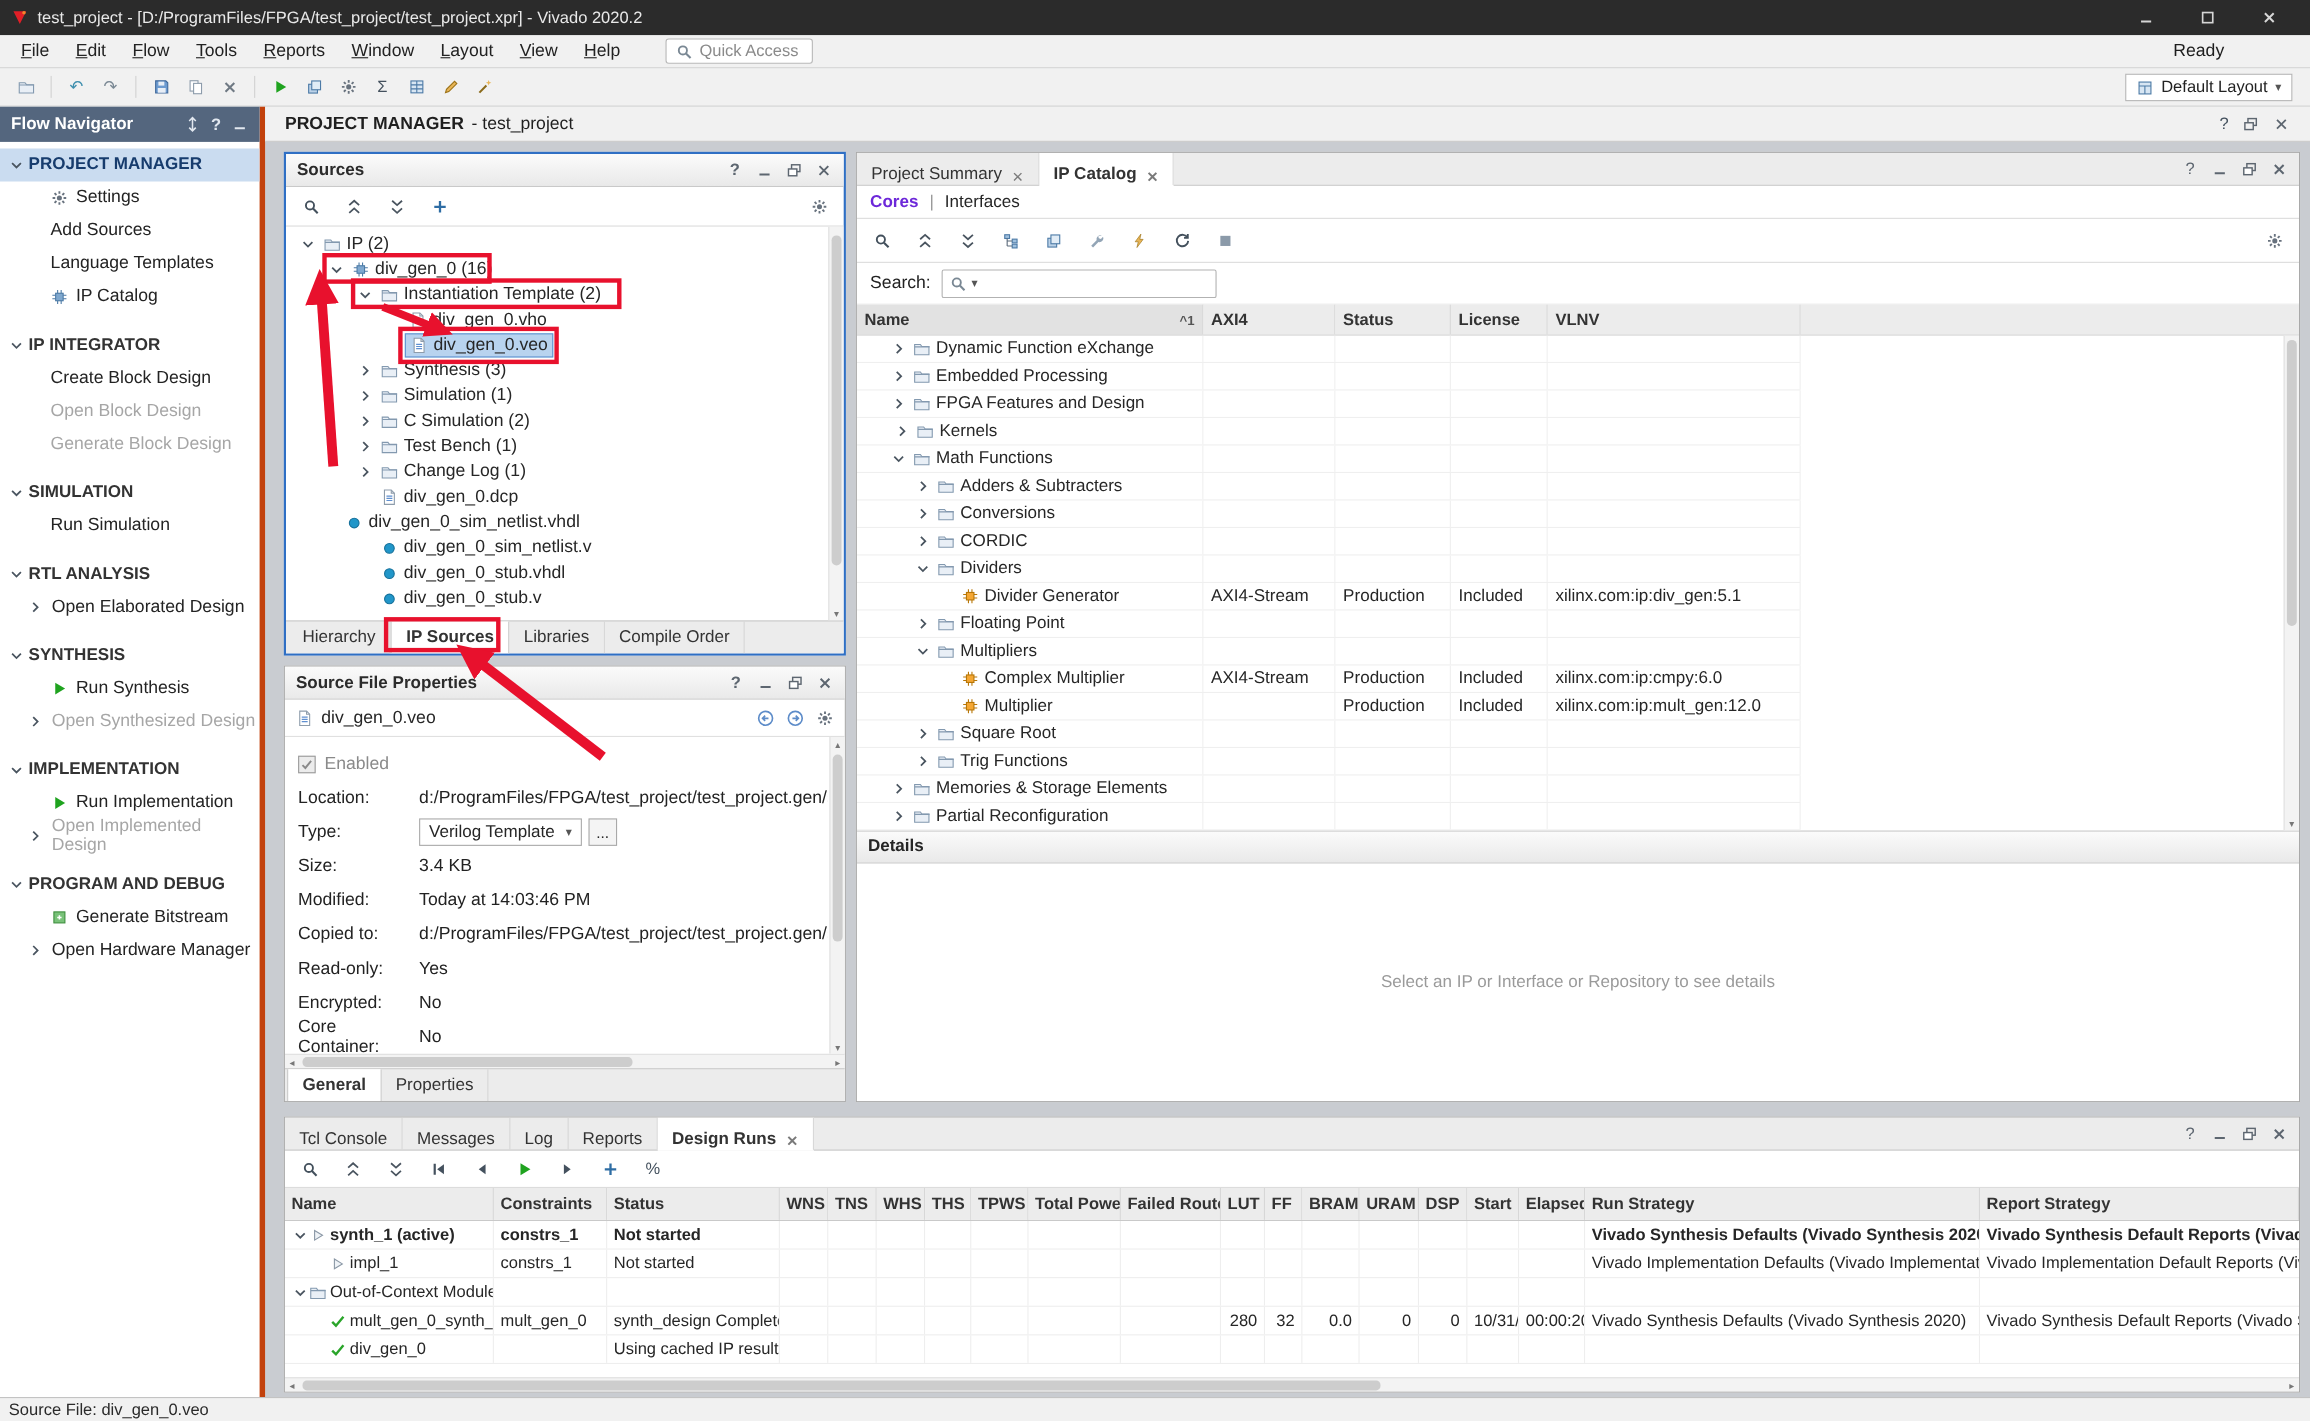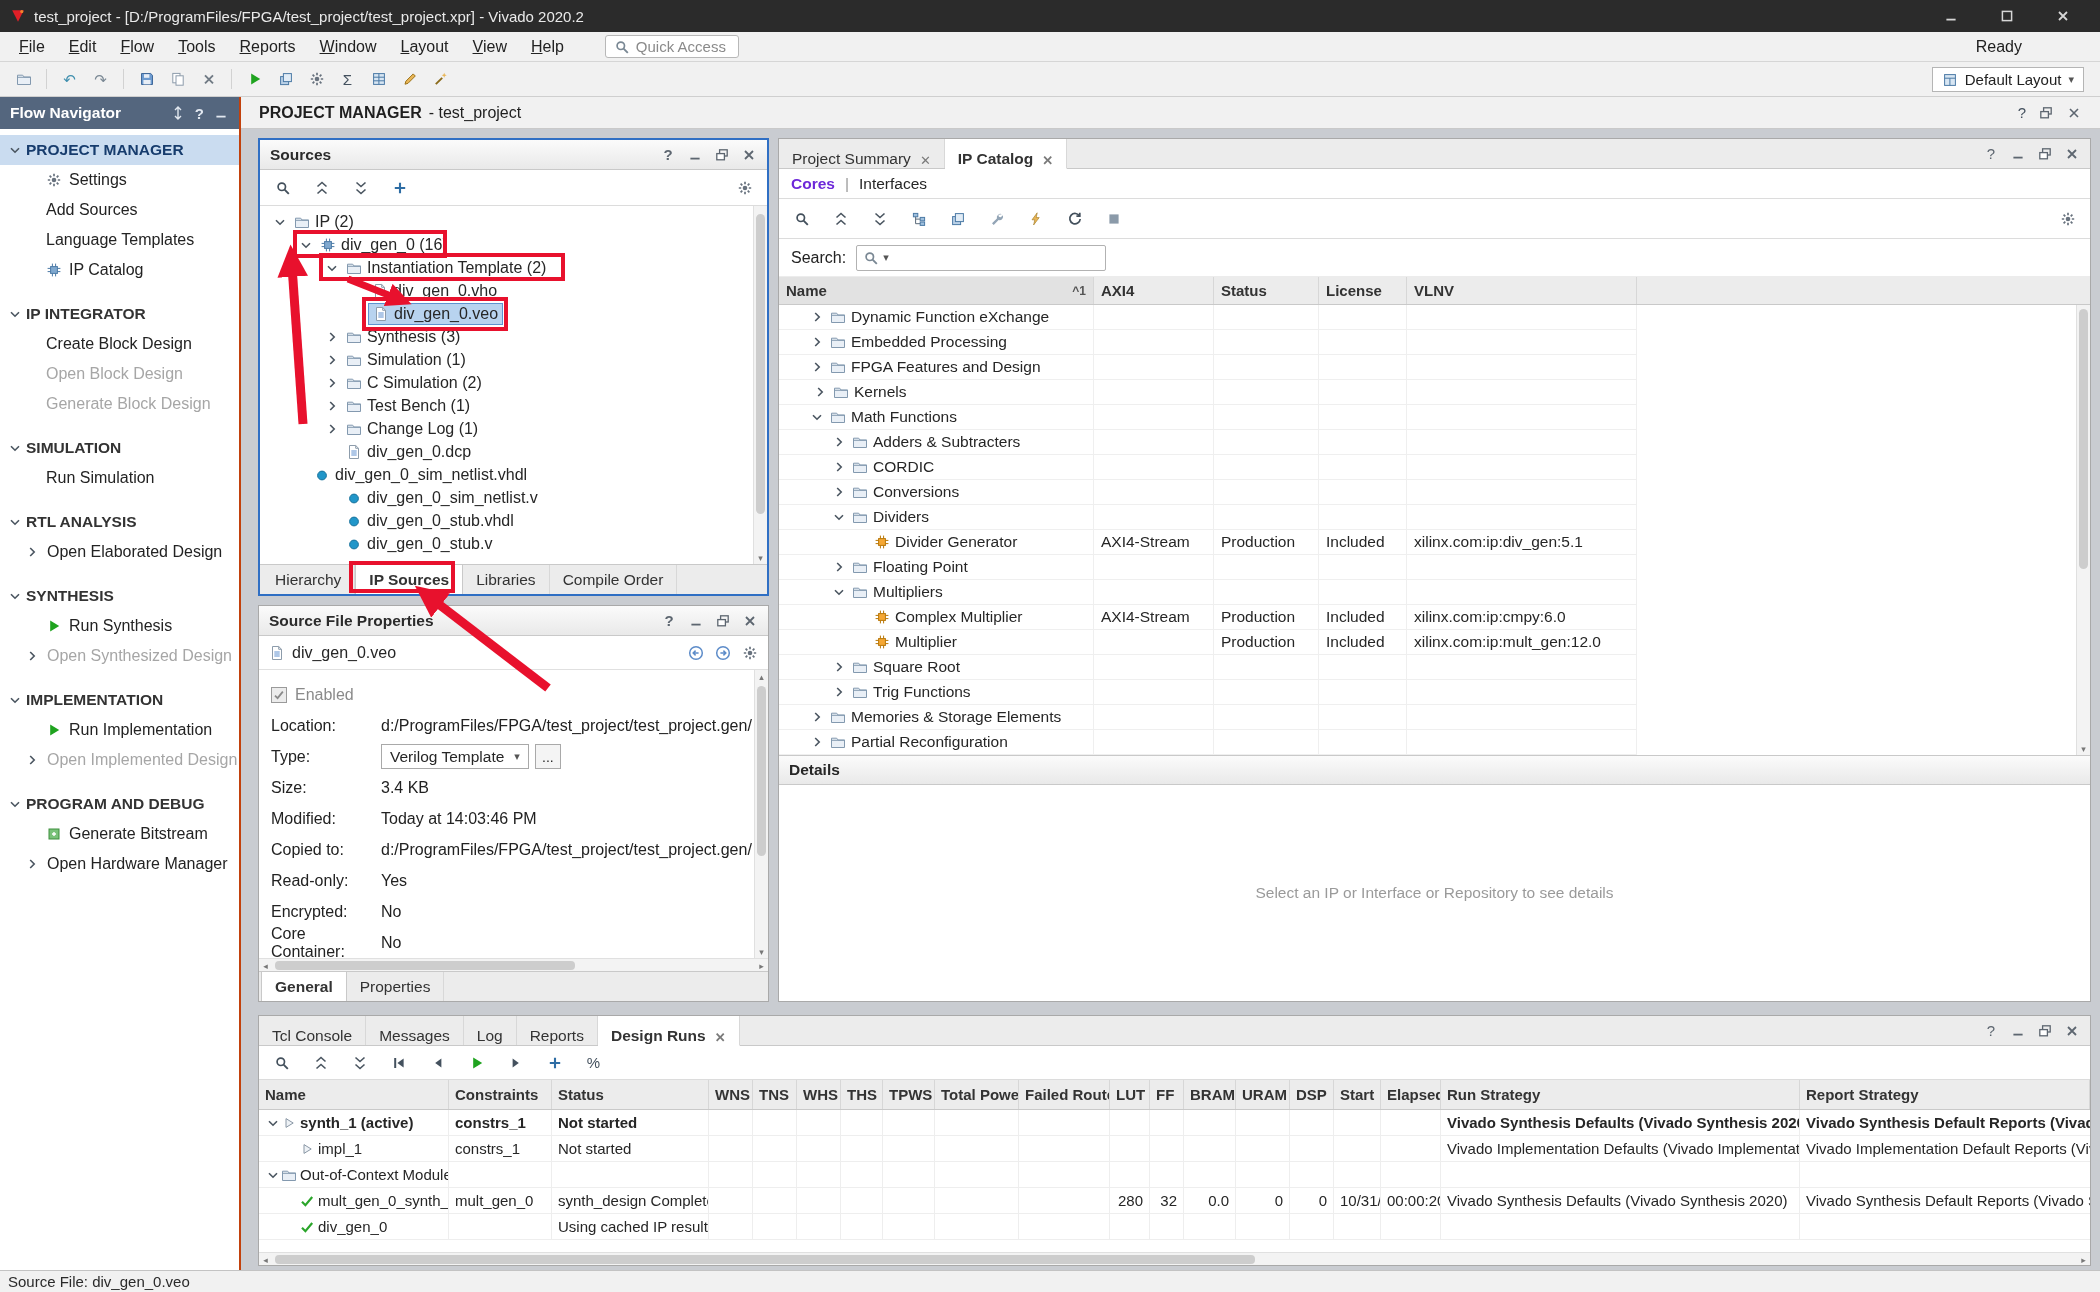--- a/index.html
+++ b/index.html
@@ -20,21 +20,21 @@
   .menu-item::first-letter{text-decoration:underline}
   .quick-access{margin-left:28px;display:flex;align-items:center;gap:6px;border:1px solid #b8b8b8;border-radius:3px;background:#fff;padding:2px 12px 2px 8px;color:#8a8a8a;font-size:15px}
   .ready{margin-left:auto;margin-right:70px;color:#1d1d1d}
   
   .toolbar{position:absolute;left:0;top:62px;width:2100px;height:35px;background:#f1f1f1;border-bottom:1px solid #cfcfcf;display:flex;align-items:center;padding:0 10px;gap:4px}
   .tbtn{width:27px;height:27px;display:flex;align-items:center;justify-content:center;border-radius:3px}
   .tsep{width:1px;height:20px;background:#d2d2d2;margin:0 5px}
   .layout-combo{position:absolute;right:16px;top:5px;height:25px;display:flex;align-items:center;gap:7px;background:#fff;border:1px solid #b5b5b5;padding:0 9px;font-size:15px;color:#222}
   .caret{font-size:11px;color:#555}
   
-  .flownav{position:absolute;left:0;top:97px;width:241px;height:1173px;background:#fff;border-right:2px solid #c2410c;display:flex;flex-direction:column}
+  .flownav{position:absolute;left:0;top:97px;width:241px;height:1173px;background:#fff;border-right:5px solid #c2410c;display:flex;flex-direction:column}
   .fn-header{height:32px;background:#54667e;color:#fff;display:flex;align-items:center;padding:0 10px;font-weight:bold;font-size:15.5px;flex:none;gap:4px}
   .fn-hicons{margin-left:auto;display:flex;gap:9px;align-items:center;color:#e2e8f0}
   .fn-hicons .glyph{color:#e2e8f0}
   .fn-hicons svg .st,{stroke:#e2e8f0}
   .fn-body{padding-top:6px;overflow:hidden}
   .fn-section{display:flex;align-items:center;height:30px;padding:0 7px;font-weight:bold;font-size:15.5px;color:#333;margin-top:14px;gap:3px}
   .fn-section.first{margin-top:0}
   .fn-section.selected{background:#cadcf0;color:#173c6d}
   .fn-item{display:flex;align-items:center;height:30px;padding-left:46px;font-size:16px;gap:7px;color:#232323}
   .fn-item.disabled{color:#a6a6a6}
@@ -1129,41 +1129,41 @@
               <svg viewBox="0 0 16 16" width="16" height="16">
                 <path d="M6.2 4l4 4-4 4" class="st"></path>
               </svg>
             </span>
             <span class="icon">
               <svg viewBox="0 0 16 16" width="16" height="16">
                 <path d="M1.5 4.2h5.2l1.4 1.8h6.4v7.5H1.5z" fill="#e9eff6" stroke="#8399af"></path>
                 <path d="M1.5 6.3h13.5" stroke="#8399af" fill="none"></path>
               </svg>
             </span>
-            <span>CORDIC</span>
+            <span>Conversions</span>
           </span>
           <span class="cat-cell" style="width:120px"></span>
           <span class="cat-cell" style="width:105px"></span>
           <span class="cat-cell" style="width:88px"></span>
           <span class="cat-cell" style="width:230px"></span>
         </div>
         <div class="cat-row">
           <span class="cat-cell cat-name" style="width:315px;padding-left:52px">
             <span class="chev">
               <svg viewBox="0 0 16 16" width="16" height="16">
                 <path d="M6.2 4l4 4-4 4" class="st"></path>
               </svg>
             </span>
             <span class="icon">
               <svg viewBox="0 0 16 16" width="16" height="16">
                 <path d="M1.5 4.2h5.2l1.4 1.8h6.4v7.5H1.5z" fill="#e9eff6" stroke="#8399af"></path>
                 <path d="M1.5 6.3h13.5" stroke="#8399af" fill="none"></path>
               </svg>
             </span>
-            <span>Conversions</span>
+            <span>CORDIC</span>
           </span>
           <span class="cat-cell" style="width:120px"></span>
           <span class="cat-cell" style="width:105px"></span>
           <span class="cat-cell" style="width:88px"></span>
           <span class="cat-cell" style="width:230px"></span>
         </div>
         <div class="cat-row">
           <span class="cat-cell cat-name" style="width:315px;padding-left:52px">
             <span class="chev">
               <svg viewBox="0 0 16 16" width="16" height="16">

